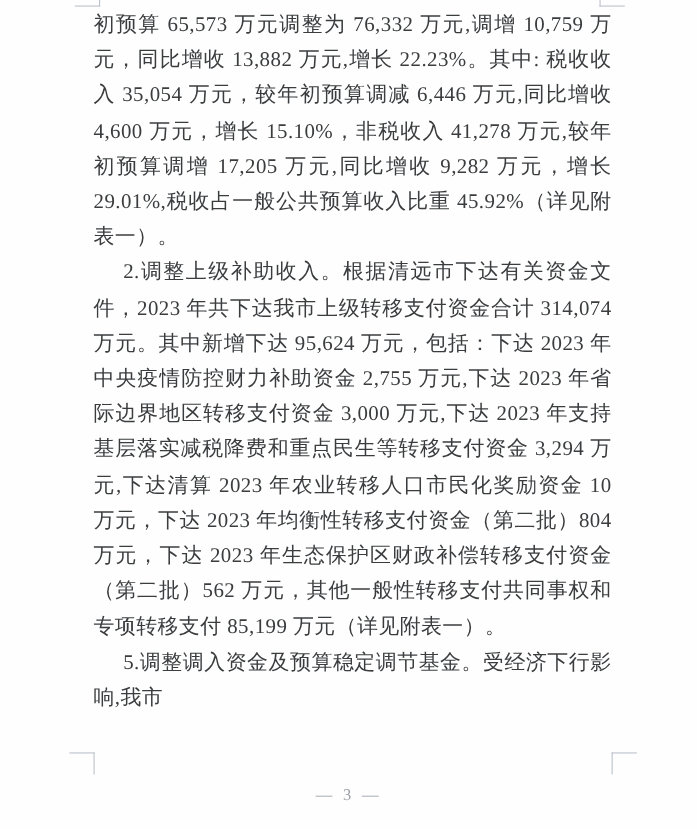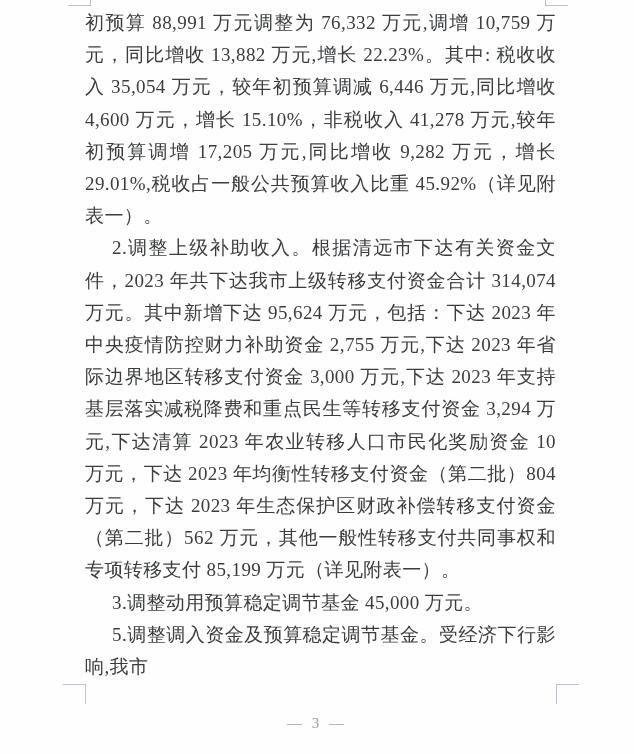--- a/index.html
+++ b/index.html
@@ -82,21 +82,20 @@
 <body>
 
 <div class="page">
 
   <div class="mark mark-tl"></div>
   <div class="mark mark-tr"></div>
   <div class="mark mark-bl"></div>
   <div class="mark mark-br"></div>
 
   <div class="textblock">
-    <p>初预算 88,991 万元调整为 76,332 万元,调增 10,759 万元，同比增收 13,882 万元,增长 22.23%。其中: 税收收入 35,054 万元，较年初预算调减 6,446 万元,同比增收 4,600 万元，增长 15.10%，非税收入 41,278 万元,较年初预算调增 17,205 万元,同比增收 9,282 万元，增长 29.01%,税收占一般公共预算收入比重 45.92%（详见附表一）。</p>
+    <p>初预算 65,573 万元调整为 76,332 万元,调增 10,759 万元，同比增收 13,882 万元,增长 22.23%。其中: 税收收入 35,054 万元，较年初预算调减 6,446 万元,同比增收 4,600 万元，增长 15.10%，非税收入 41,278 万元,较年初预算调增 17,205 万元,同比增收 9,282 万元，增长 29.01%,税收占一般公共预算收入比重 45.92%（详见附表一）。</p>
     <p class="indent">2.调整上级补助收入。根据清远市下达有关资金文件，2023 年共下达我市上级转移支付资金合计 314,074 万元。其中新增下达 95,624 万元，包括：下达 2023 年中央疫情防控财力补助资金 2,755 万元,下达 2023 年省际边界地区转移支付资金 3,000 万元,下达 2023 年支持基层落实减税降费和重点民生等转移支付资金 3,294 万元,下达清算 2023 年农业转移人口市民化奖励资金 10 万元，下达 2023 年均衡性转移支付资金（第二批）804 万元，下达 2023 年生态保护区财政补偿转移支付资金（第二批）562 万元，其他一般性转移支付共同事权和专项转移支付 85,199 万元（详见附表一）。</p>
-    <p class="indent">3.调整动用预算稳定调节基金 45,000 万元。</p>
     <p class="indent">5.调整调入资金及预算稳定调节基金。受经济下行影响,我市</p>
   </div>
 
   <div class="pagenum">— 3 —</div>
 
 </div>
 
 </body></html>

